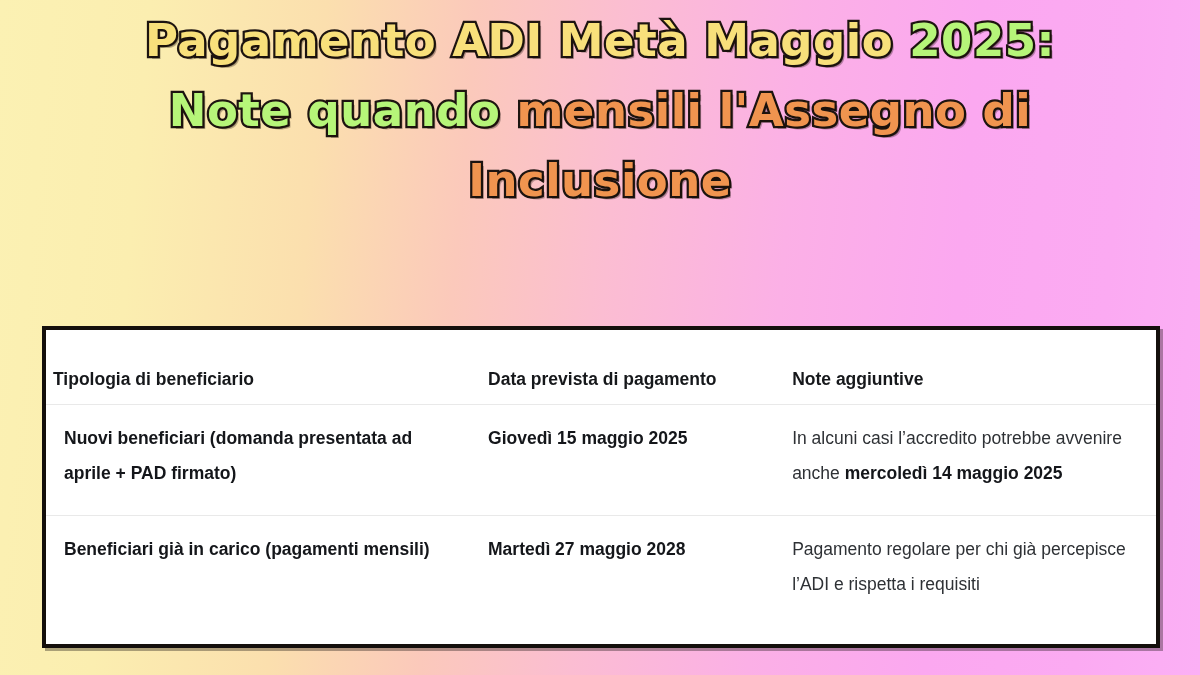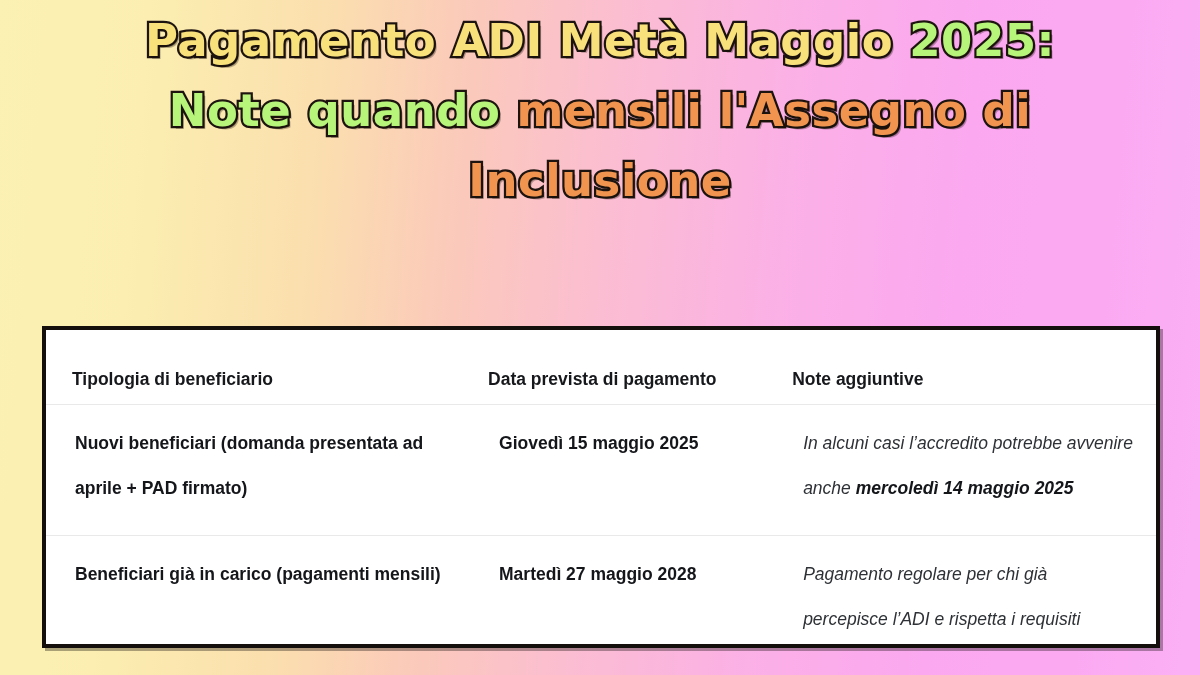--- a/index.html
+++ b/index.html
@@ -87,36 +87,36 @@
     text-align: left;
     vertical-align: bottom;
     font-size: 17.5px;
     font-weight: bold;
     color: #16181b;
     line-height: 25px;
     padding: 16px 22px 12px 18px;
     border-bottom: 1.5px solid #e9e9e9;
     height: 46px;
   }
-  .payment-table th.h1 { padding-left: 26px; }
+  .payment-table th.h1 { padding-left: 7px; }
   .payment-table th.h2 { padding-left: 18px; }
   .payment-table th.h3 { padding-left: 18px; }
 
   .payment-table td {
     vertical-align: top;
     font-size: 17.5px;
-    line-height: 45px;
+    line-height: 35px;
     color: #1b1d20;
-    padding: 16px 22px 24px 29px;
+    padding: 16px 22px 24px 18px;
   }
   .payment-table tr.row-sep td {
     border-top: 1.5px solid #e9e9e9;
   }
   td.cell-type, td.cell-date { font-weight: bold; color: #14161a; }
-  td.cell-note { font-weight: normal; color: #2e3135; font-style: italic; }
+  td.cell-note { font-weight: normal; color: #2e3135; }
   td.cell-note b { font-weight: bold; color: #14161a; }
 </style>
 </head>
 <body>
 
 <div id="canvas">
 
   <div class="title-block">
     <div class="title-line l1">
       <span class="tw c-yellow">Pagamento ADI Metà Maggio</span>

